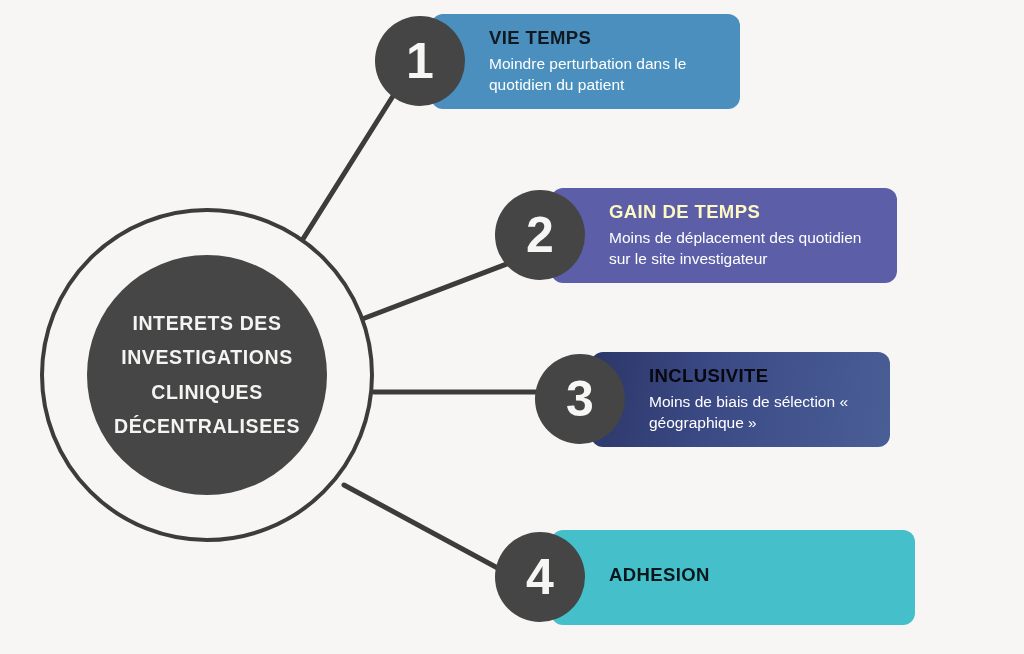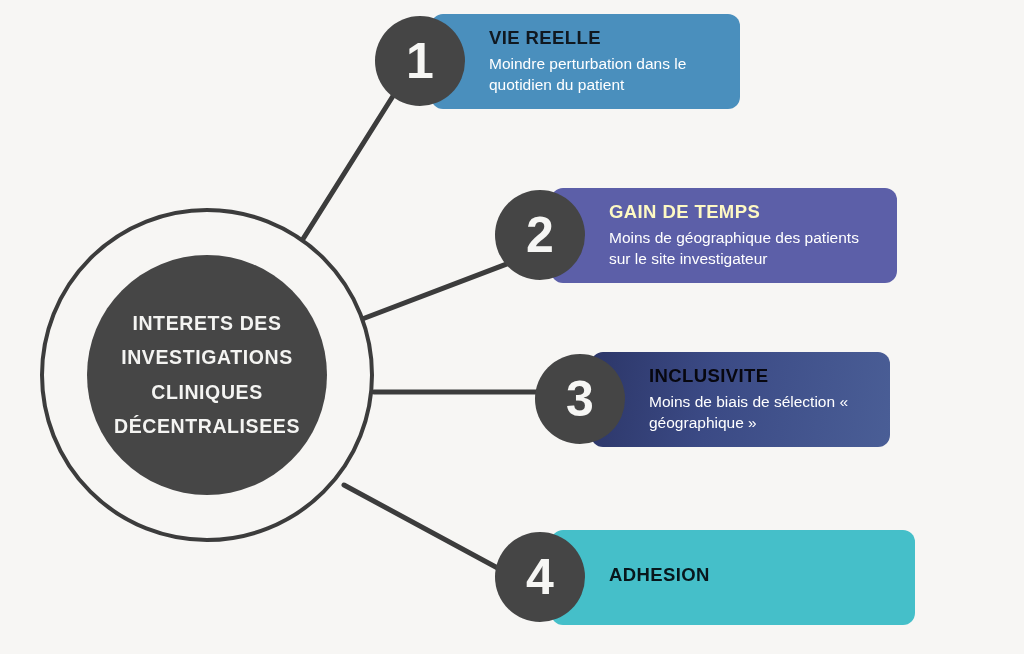--- a/index.html
+++ b/index.html
@@ -139,32 +139,32 @@
     <div id="hub-core">
       <div class="hub-line">INTERETS DES</div>
       <div class="hub-line">INVESTIGATIONS</div>
       <div class="hub-line">CLINIQUES</div>
       <div class="hub-line">DÉCENTRALISEES</div>
     </div>
   </div>
 
   <div class="item" id="item-1">
     <div class="item-box">
-      <div class="item-title">VIE REELLE</div>
+      <div class="item-title">VIE TEMPS</div>
       <div class="item-desc">Moindre perturbation dans le quotidien du patient</div>
     </div>
     <div class="num-circle">
       <span>1</span>
     </div>
   </div>
 
   <div class="item" id="item-2">
     <div class="item-box">
       <div class="item-title">GAIN DE TEMPS</div>
-      <div class="item-desc">Moins de géographique des patients sur le site investigateur</div>
+      <div class="item-desc">Moins de déplacement des quotidien sur le site investigateur</div>
     </div>
     <div class="num-circle">
       <span>2</span>
     </div>
   </div>
 
   <div class="item" id="item-3">
     <div class="item-box">
       <div class="item-title">INCLUSIVITE</div>
       <div class="item-desc">Moins de biais de sélection « géographique »</div>

